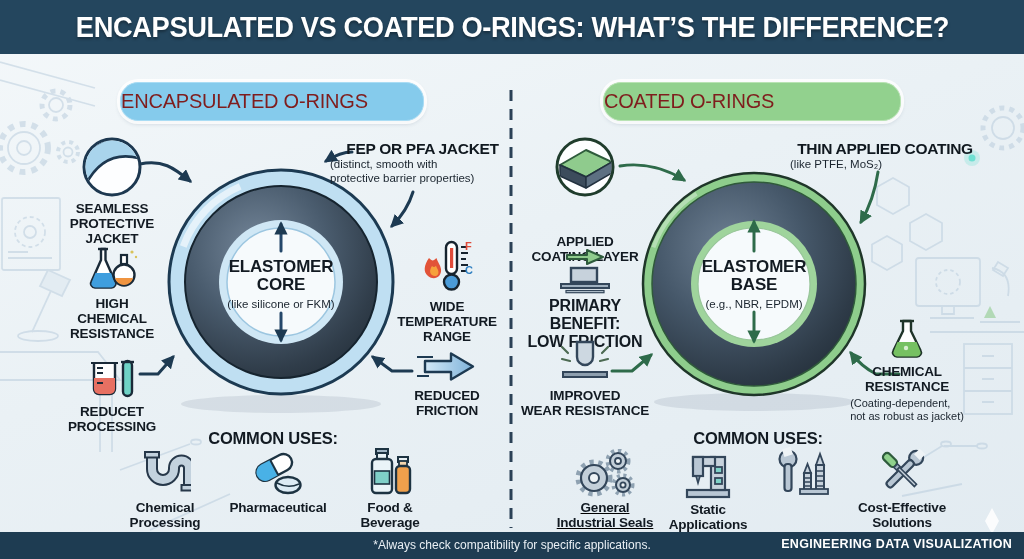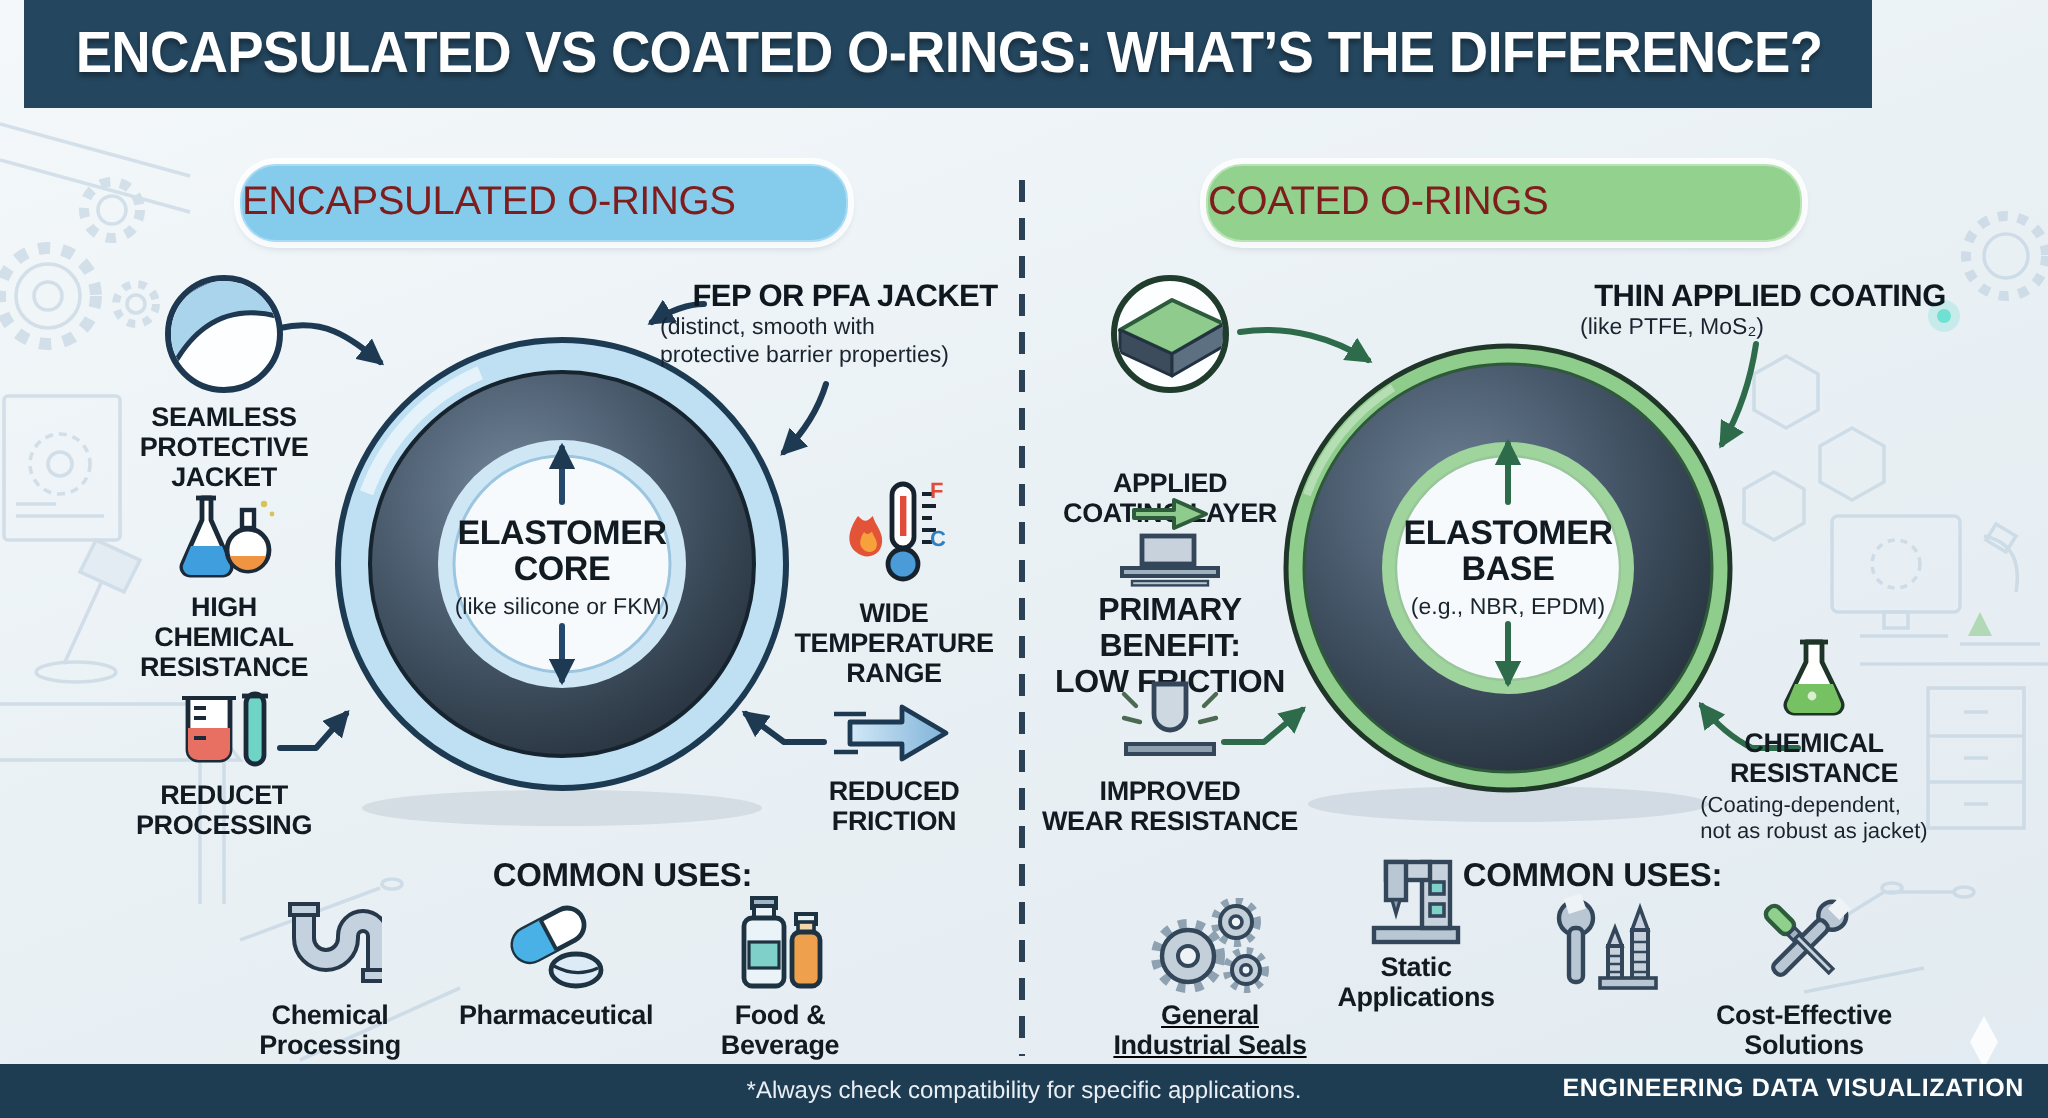--- a/index.html
+++ b/index.html
@@ -1,42 +1,42 @@
 <!DOCTYPE html>
 <html><head>
 <meta charset="utf-8">
 <style>
   html,body{margin:0;padding:0;background:#cfd8e0;font-family:"Liberation Sans",sans-serif;}
   #stage{position:relative;width:1024px;height:559px;overflow:hidden;
          background:linear-gradient(160deg,#f4f8fa 0%,#eaf1f5 45%,#e2ebf1 100%);}
   .abs{position:absolute;}
   svg{display:block;}
   
-  #title-bar{left:12px;top:0;width:924px;height:54px;background:#24465e;
+  #title-bar{left:0;top:0;width:1024px;height:54px;background:#24465e;
              display:flex;align-items:center;justify-content:center;text-align:right;}
   #title-bar .t{color:#fff;font-weight:700;font-size:29px;letter-spacing:-.4px;
                 transform:scaleX(.94);white-space:nowrap;text-shadow:0 2px 3px rgba(0,0,0,.35);}
   #footer-bar{left:0;top:532px;width:1024px;height:27px;background:#1e3c52;}
   #footer-note{left:50%;top:538px;transform:translateX(-50%);color:#e9eff4;font-size:12px;white-space:nowrap;}
   #footer-credit{right:12px;top:537px;color:#ffffff;font-weight:700;font-size:12.5px;letter-spacing:.3px;white-space:nowrap;}
   
   .pill{height:37px;line-height:37px;text-align:left;font-weight:400;font-size:20px;
         letter-spacing:-.2px;color:#7f1d1d;border-radius:18px;
         box-shadow:0 0 0 3px rgba(255,255,255,.85),0 2px 5px rgba(30,60,90,.28);}
   #pill-left{left:120px;top:82px;width:302px;background:#85cbec;border:1.5px solid #a9dcf4;}
   #pill-right{left:603px;top:82px;width:296px;background:#92d18e;border:1.5px solid #b9e3b4;}
   
   .lbl{font-weight:700;color:#121a22;text-align:center;white-space:pre-line;
        line-height:1.12;letter-spacing:-.2px;}
   .s13{font-size:13.5px;}
   .sub{font-weight:500;font-size:11.5px;color:#1a242e;white-space:pre-line;line-height:1.18;}
   .callout-title{font-size:15.5px;font-weight:700;color:#10181f;text-align:center;letter-spacing:-.3px;white-space:pre-line;}
   .ring-title{font-size:17px;line-height:1.08;}
   .ring-sub{font-size:11.5px;}
-  .uses-h{font-size:16.5px;text-align:right;}
+  .uses-h{font-size:16.5px;}
   .use-lbl{font-size:13.5px;}
   .feat{display:flex;flex-direction:column;align-items:center;gap:3px;}
   .fc{color:#e04b3a;font-weight:700;font-size:11px;}
   .cc{color:#2f7fc1;font-weight:700;font-size:11px;}
 </style>
 </head>
 <body>
 
 <div id="stage">
 
@@ -207,21 +207,21 @@
       <circle cx="42" cy="30" r="10.5" fill="#fff" stroke="#1a2a38" stroke-width="2.4"></circle>
       <path d="M33,33 a9.3,9.3 0 0 0 18,0 z" fill="#ef9440"></path>
       <circle cx="50" cy="7" r="1.6" fill="#d8c35a"></circle>
         <circle cx="54" cy="12" r="1.2" fill="#d8c35a"></circle>
     </svg>
     <div class="lbl s13">HIGH
 CHEMICAL
 RESISTANCE</div>
   </div>
 
-  <div class="abs feat" style="left:52px;top:343px;width:120px;align-items:center;">
+  <div class="abs feat" style="left:52px;top:357px;width:120px;align-items:center;">
     <svg width="56" height="44" viewBox="0 0 56 44">
       <path d="M10,6 v26 a5,5 0 0 0 5,5 h11 a5,5 0 0 0 5,-5 V6" fill="#fff" stroke="#1a2a38" stroke-width="2.4"></path>
       <path d="M10,21 v11 a5,5 0 0 0 5,5 h11 a5,5 0 0 0 5,-5 V21 Z" fill="#e77062"></path>
       <path d="M7,6 h27 M13,11 h6 M13,16 h6 M13,26 h6" stroke="#1a2a38" stroke-width="2"></path>
       <rect x="39" y="4" width="9" height="35" rx="4.5" fill="#6fd3c6" stroke="#1a2a38" stroke-width="2.4"></rect>
       <path d="M37,5 h13" stroke="#1a2a38" stroke-width="2.4"></path>
     </svg>
     <div class="lbl s13">REDUCET
 PROCESSING</div>
   </div>
@@ -364,21 +364,21 @@
       <circle cx="46" cy="12" r="10.5" fill="none" stroke="#8fa2b2" stroke-width="4" stroke-dasharray="3.4 3.6"></circle>
       <circle cx="46" cy="12" r="8" fill="#c3cfd9" stroke="#33465a" stroke-width="2"></circle>
       <circle cx="46" cy="12" r="3" fill="#eef3f6" stroke="#33465a" stroke-width="1.8"></circle>
       <circle cx="51" cy="36" r="9.5" fill="none" stroke="#8fa2b2" stroke-width="4" stroke-dasharray="3 3.4"></circle>
       <circle cx="51" cy="36" r="7" fill="#c3cfd9" stroke="#33465a" stroke-width="2"></circle>
       <circle cx="51" cy="36" r="2.6" fill="#eef3f6" stroke="#33465a" stroke-width="1.8"></circle>
     </svg>
     <div class="lbl use-lbl">General
 Industrial Seals</div>
   </div>
-  <div class="abs feat" style="left:654px;top:423px;width:108px;">
+  <div class="abs feat" style="left:654px;top:449px;width:108px;">
     <svg width="50" height="50" viewBox="0 0 50 50">
       <rect x="4" y="41" width="42" height="7" fill="#b9c7d4" stroke="#33465a" stroke-width="2.2"></rect>
       <rect x="28" y="8" width="14" height="33" fill="#c7d2dc" stroke="#33465a" stroke-width="2.2"></rect>
       <rect x="10" y="8" width="22" height="9" fill="#c7d2dc" stroke="#33465a" stroke-width="2.2"></rect>
       <rect x="10" y="8" width="10" height="19" fill="#b9c7d4" stroke="#33465a" stroke-width="2.2"></rect>
       <polygon points="13,27 17,27 15,34" fill="#8fa2b2" stroke="#33465a" stroke-width="1.6"></polygon>
       <rect x="32" y="18" width="7" height="6" fill="#7fd2c8" stroke="#33465a" stroke-width="1.8"></rect>
       <rect x="32" y="29" width="7" height="6" fill="#7fd2c8" stroke="#33465a" stroke-width="1.8"></rect>
     </svg>
     <div class="lbl use-lbl">Static

